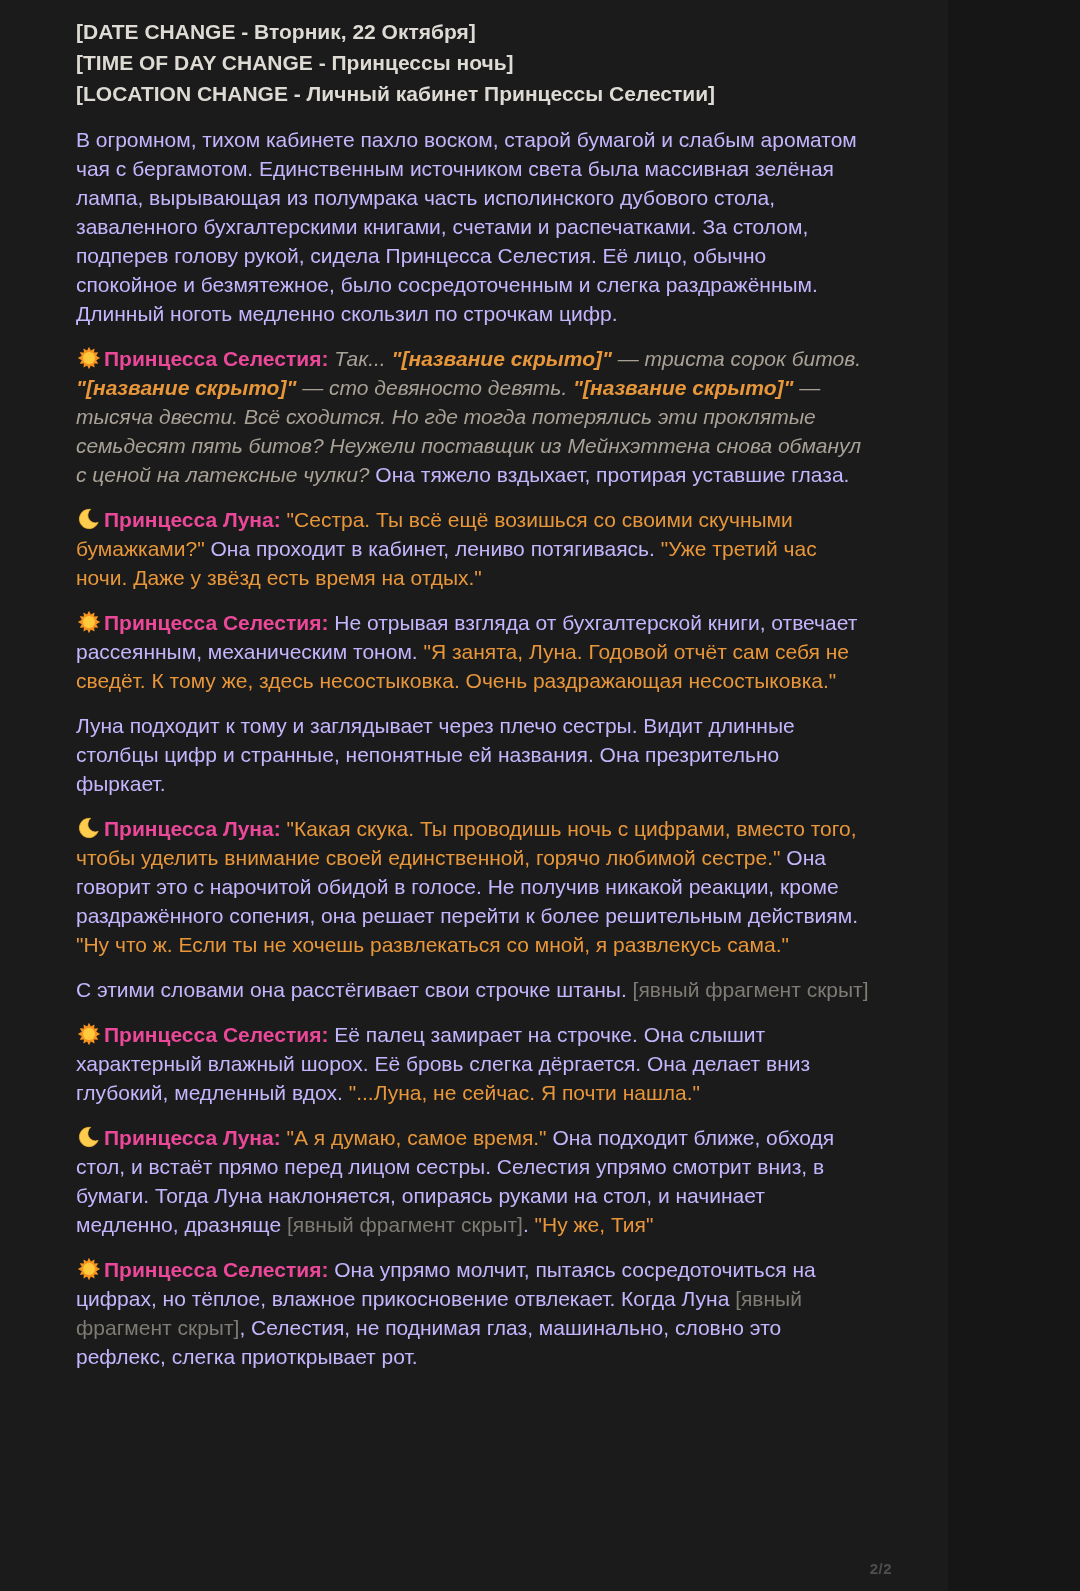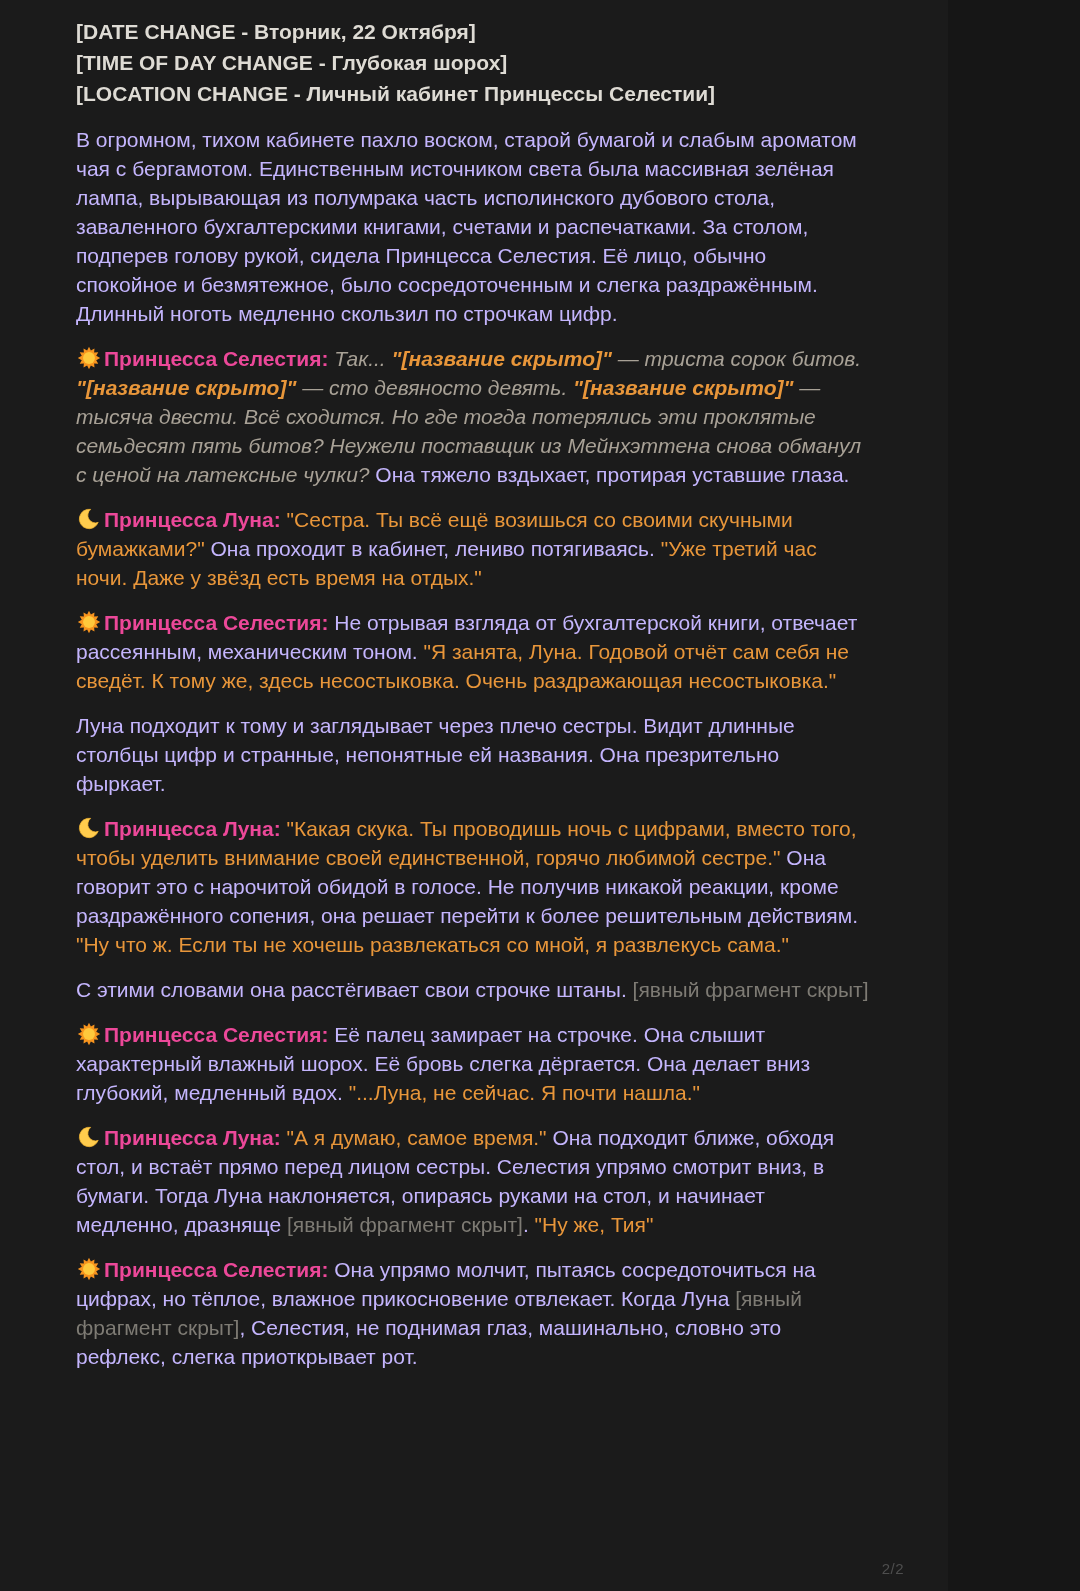--- a/index.html
+++ b/index.html
@@ -17,32 +17,32 @@
   .block.system .sysline{font-weight:600;line-height:31px;color:#dedbd4;}
   .speaker{font-weight:700;color:#ec4899;}
   .seg-plain{color:#c4b5fd;}
   .seg-quote{color:#e8963a;}
   .seg-it{color:#a8a196;font-style:italic;}
   .seg-quote-it{color:#e8963a;font-style:italic;font-weight:600;}
   .seg-redacted{color:#7e7b74;}
   .icon{display:inline-block;width:26px;height:26px;vertical-align:-5px;margin-right:2px;}
   .icon svg{display:block;width:100%;height:100%;}
   .page-indicator{
-    position:absolute;right:44px;bottom:8px;
-    font-size:15px;color:#4e4e4e;letter-spacing:.5px;
+    position:absolute;right:56px;bottom:8px;
+    font-size:15px;color:#4e4e4e;letter-spacing:.5px;font-weight:bold;
   }
 </style>
 </head>
 <body>
 
 <div class="page">
   <div>
       <div class="block system">
         <div class="sysline">[DATE CHANGE - Вторник, 22 Октября]</div>
-        <div class="sysline">[TIME OF DAY CHANGE - Глубокая шорох]</div>
+        <div class="sysline">[TIME OF DAY CHANGE - Принцессы ночь]</div>
         <div class="sysline">[LOCATION CHANGE - Личный кабинет Принцессы Селестии]</div>
       </div>
       <div class="block narration"><span class="seg-plain">В огромном, тихом кабинете пахло воском, старой бумагой и слабым ароматом чая с бергамотом. Единственным источником света была массивная зелёная лампа, вырывающая из полумрака часть исполинского дубового стола, заваленного бухгалтерскими книгами, счетами и распечатками. За столом, подперев голову рукой, сидела Принцесса Селестия. Её лицо, обычно спокойное и безмятежное, было сосредоточенным и слегка раздражённым. Длинный ноготь медленно скользил по строчкам цифр.</span></div>
       <div class="block dialogue"><span class="icon"><svg viewBox="0 0 36 36">
             <path fill="#f7941e" d="M18 2.5l2.6 5 5-2.8-.5 5.7 5.7-.5-2.8 5L33.5 18l-5.5 3.1 2.8 5-5.7-.5.5 5.7-5-2.8-2.6 5-2.6-5-5 2.8.5-5.7-5.7.5 2.8-5L2.5 18 8 14.9l-2.8-5 5.7.5-.5-5.7 5 2.8z"></path>
             <circle cx="18" cy="18" r="8.2" fill="#ffc93c"></circle>
           </svg></span><strong class="speaker">Принцесса Селестия:</strong> <span class="seg-it">Так... </span><span class="seg-quote-it">"[название скрыто]"</span><span class="seg-it"> — триста сорок битов. </span><span class="seg-quote-it">"[название скрыто]"</span><span class="seg-it"> — сто девяносто девять. </span><span class="seg-quote-it">"[название скрыто]"</span><span class="seg-it"> — тысяча двести. Всё сходится. Но где тогда потерялись эти проклятые семьдесят пять битов? Неужели поставщик из Мейнхэттена снова обманул с ценой на латексные чулки? </span><span class="seg-plain">Она тяжело вздыхает, протирая уставшие глаза.</span></div>
       <div class="block dialogue"><span class="icon"><svg viewBox="0 0 24 24">
             <path fill="#ffcc4d" stroke="#f7b731" stroke-width="0.6" d="M21 12.79A9 9 0 1 1 11.21 3 7 7 0 0 0 21 12.79z" transform="rotate(15 12 12)"></path>
           </svg></span><strong class="speaker">Принцесса Луна:</strong> <span class="seg-quote">"Сестра. Ты всё ещё возишься со своими скучными бумажками?"</span><span class="seg-plain"> Она проходит в кабинет, лениво потягиваясь. </span><span class="seg-quote">"Уже третий час ночи. Даже у звёзд есть время на отдых."</span></div>

